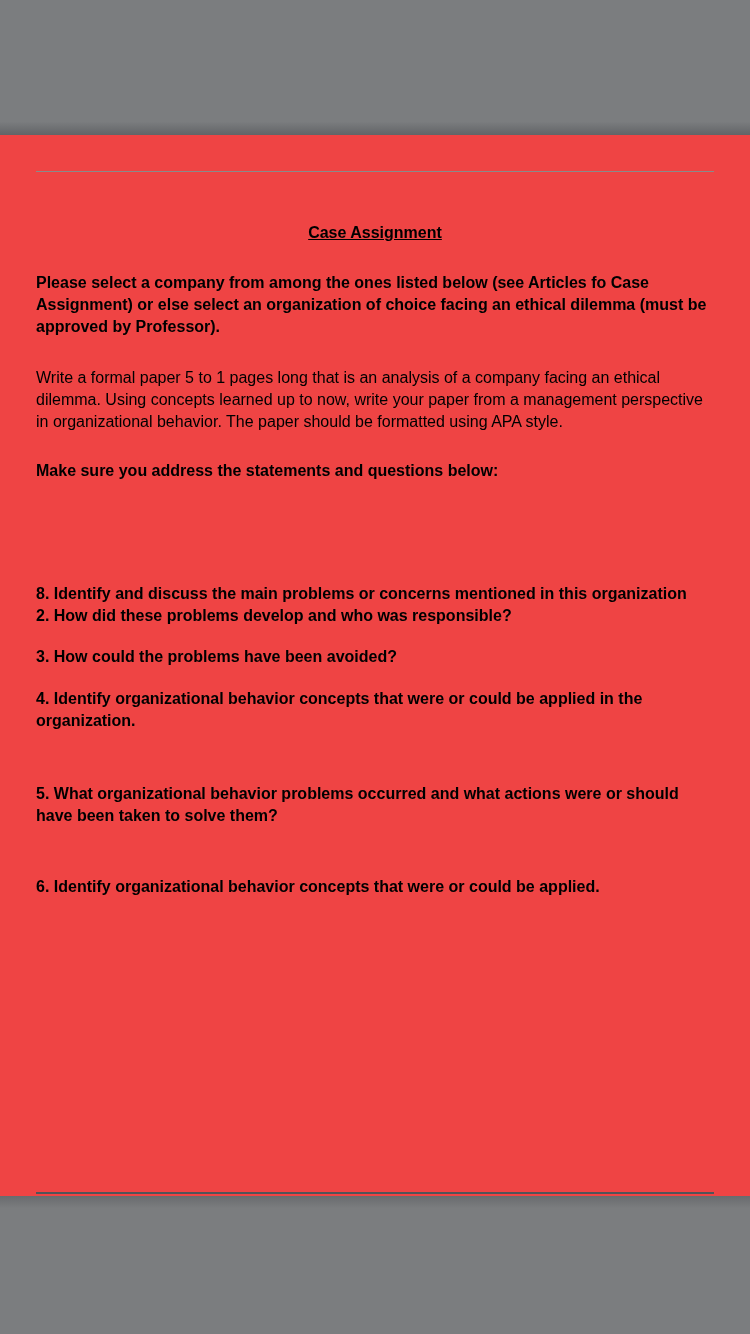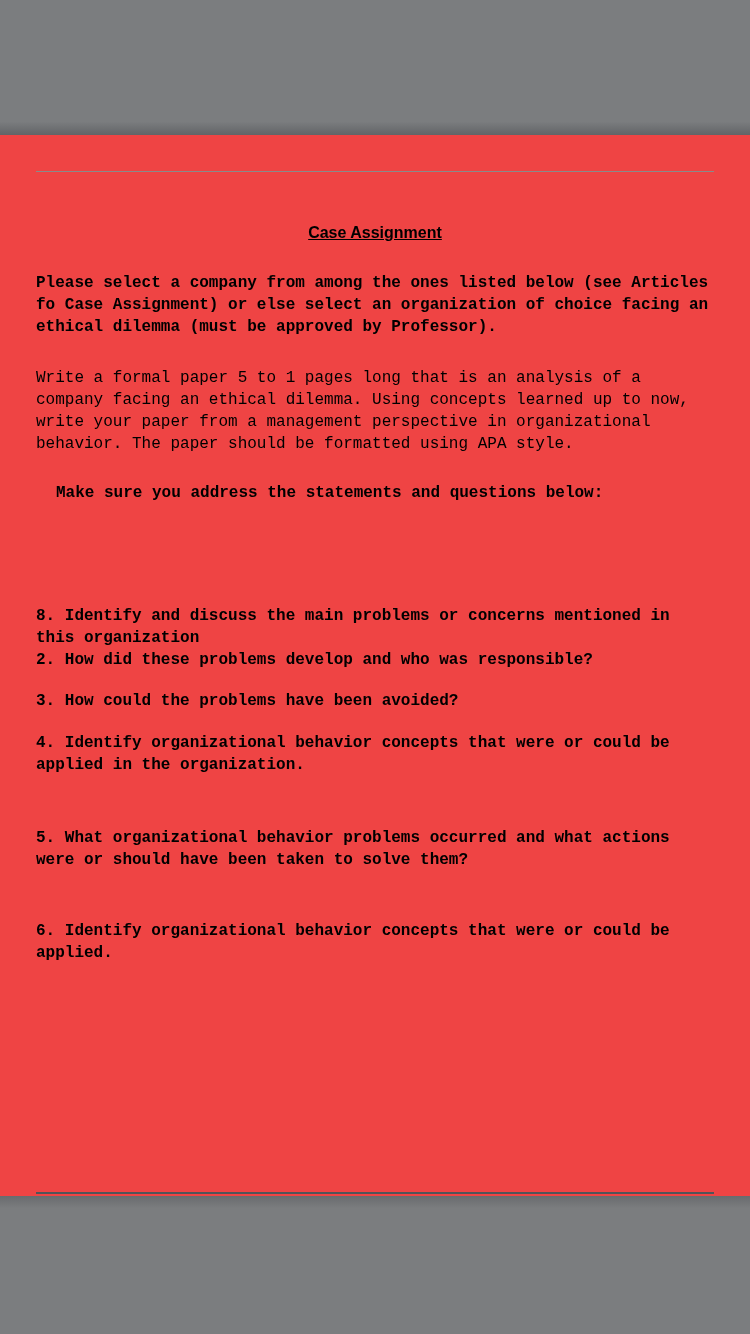--- a/index.html
+++ b/index.html
@@ -52,26 +52,25 @@
     text-align: center;
     font-size: 16px;
     line-height: 22px;
     font-weight: bold;
     text-decoration: underline;
   }
   p {
     margin: 0;
     font-size: 16px;
     line-height: 22px;
-    font-family: Liberation Mono, monospace;
   }
   .bold { font-weight: bold; }
   .intro-bold     { margin-top: 28px; }
   .intro-regular  { margin-top: 29px; }
-  .instruction    { margin-top: 27px; margin-left: 20px; }
+  .instruction    { margin-top: 27px; }
   .q1 { margin-top: 101px; }
   .q2 { }
   .q3 { margin-top: 19px; }
   .q4 { margin-top: 20px; }
   .q5 { margin-top: 51px; }
   .q6 { margin-top: 49px; }
   .page-bottom-border {
     position: absolute;
     top: 1192px; left: 36px;
     width: 678px;

